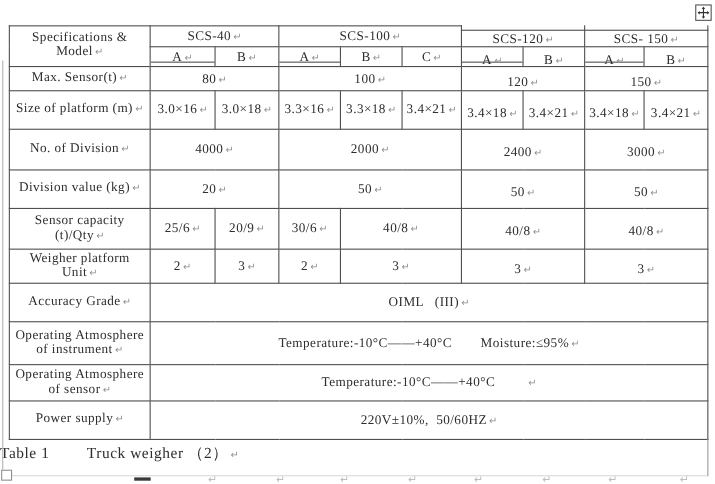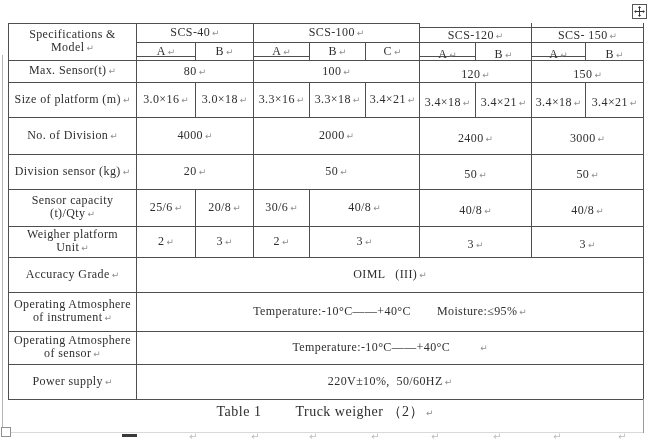--- a/index.html
+++ b/index.html
@@ -38,21 +38,21 @@
   .pre{white-space:pre;}
   .ret{
     font-family:"DejaVu Sans",sans-serif;
     font-size:9px;color:#8f8f8f;margin-left:2px;letter-spacing:0;
   }
   .gapL{margin-left:30px;}
   .gapR{margin-right:26px;}
   
   .caption{
     position:absolute;left:0;top:403px;width:650px;
-    text-align:center;font-size:14px;letter-spacing:.5px;
+    text-align:left;font-size:14px;letter-spacing:.5px;
   }
   .caption .tno{margin-right:34px;}
   
   .vline-left{position:absolute;left:2px;top:55px;width:1px;height:372px;background:#b4b4b4;}
   .vline-right{position:absolute;left:643px;top:399px;width:1px;height:34px;background:#9a9a9a;}
   .hline-top-a{position:absolute;left:8px;top:23px;width:412px;height:1px;background:#4f4f4f;}
   .hline-top-b{position:absolute;left:419px;top:27px;width:225px;height:1px;background:#4f4f4f;}
   .hline-bottom{position:absolute;left:8px;top:432px;width:635px;height:1px;background:#d9d9d9;}
   .handle{
     position:absolute;left:632px;top:4px;width:15px;height:15px;
@@ -121,30 +121,30 @@
     <td class="sz shift"><span>3.4×21</span><span class="ret">↵</span></td>
   </tr>
   <tr style="height:37px">
     <td class="lbl"><span>No. of Division</span><span class="ret">↵</span></td>
     <td colspan="2"><span>4000</span><span class="ret">↵</span></td>
     <td colspan="3"><span>2000</span><span class="ret">↵</span></td>
     <td colspan="2" class="shift"><span>2400</span><span class="ret">↵</span></td>
     <td colspan="2" class="shift"><span>3000</span><span class="ret">↵</span></td>
   </tr>
   <tr style="height:35px">
-    <td class="lbl"><span>Division sensor (kg)</span><span class="ret">↵</span></td>
+    <td class="lbl"><span>Division value (kg)</span><span class="ret">↵</span></td>
     <td colspan="2"><span>20</span><span class="ret">↵</span></td>
     <td colspan="3"><span>50</span><span class="ret">↵</span></td>
     <td colspan="2" class="shift"><span>50</span><span class="ret">↵</span></td>
     <td colspan="2" class="shift"><span>50</span><span class="ret">↵</span></td>
   </tr>
   <tr style="height:37px">
     <td class="lbl"><span>Sensor capacity (t)/Qty</span><span class="ret">↵</span></td>
     <td><span>25/6</span><span class="ret">↵</span></td>
-    <td><span>20/8</span><span class="ret">↵</span></td>
+    <td><span>20/9</span><span class="ret">↵</span></td>
     <td><span>30/6</span><span class="ret">↵</span></td>
     <td colspan="2"><span>40/8</span><span class="ret">↵</span></td>
     <td colspan="2" class="shift"><span>40/8</span><span class="ret">↵</span></td>
     <td colspan="2" class="shift"><span>40/8</span><span class="ret">↵</span></td>
   </tr>
   <tr style="height:31px">
     <td class="lbl"><span>Weigher platform Unit</span><span class="ret">↵</span></td>
     <td><span>2</span><span class="ret">↵</span></td>
     <td><span>3</span><span class="ret">↵</span></td>
     <td><span>2</span><span class="ret">↵</span></td>

